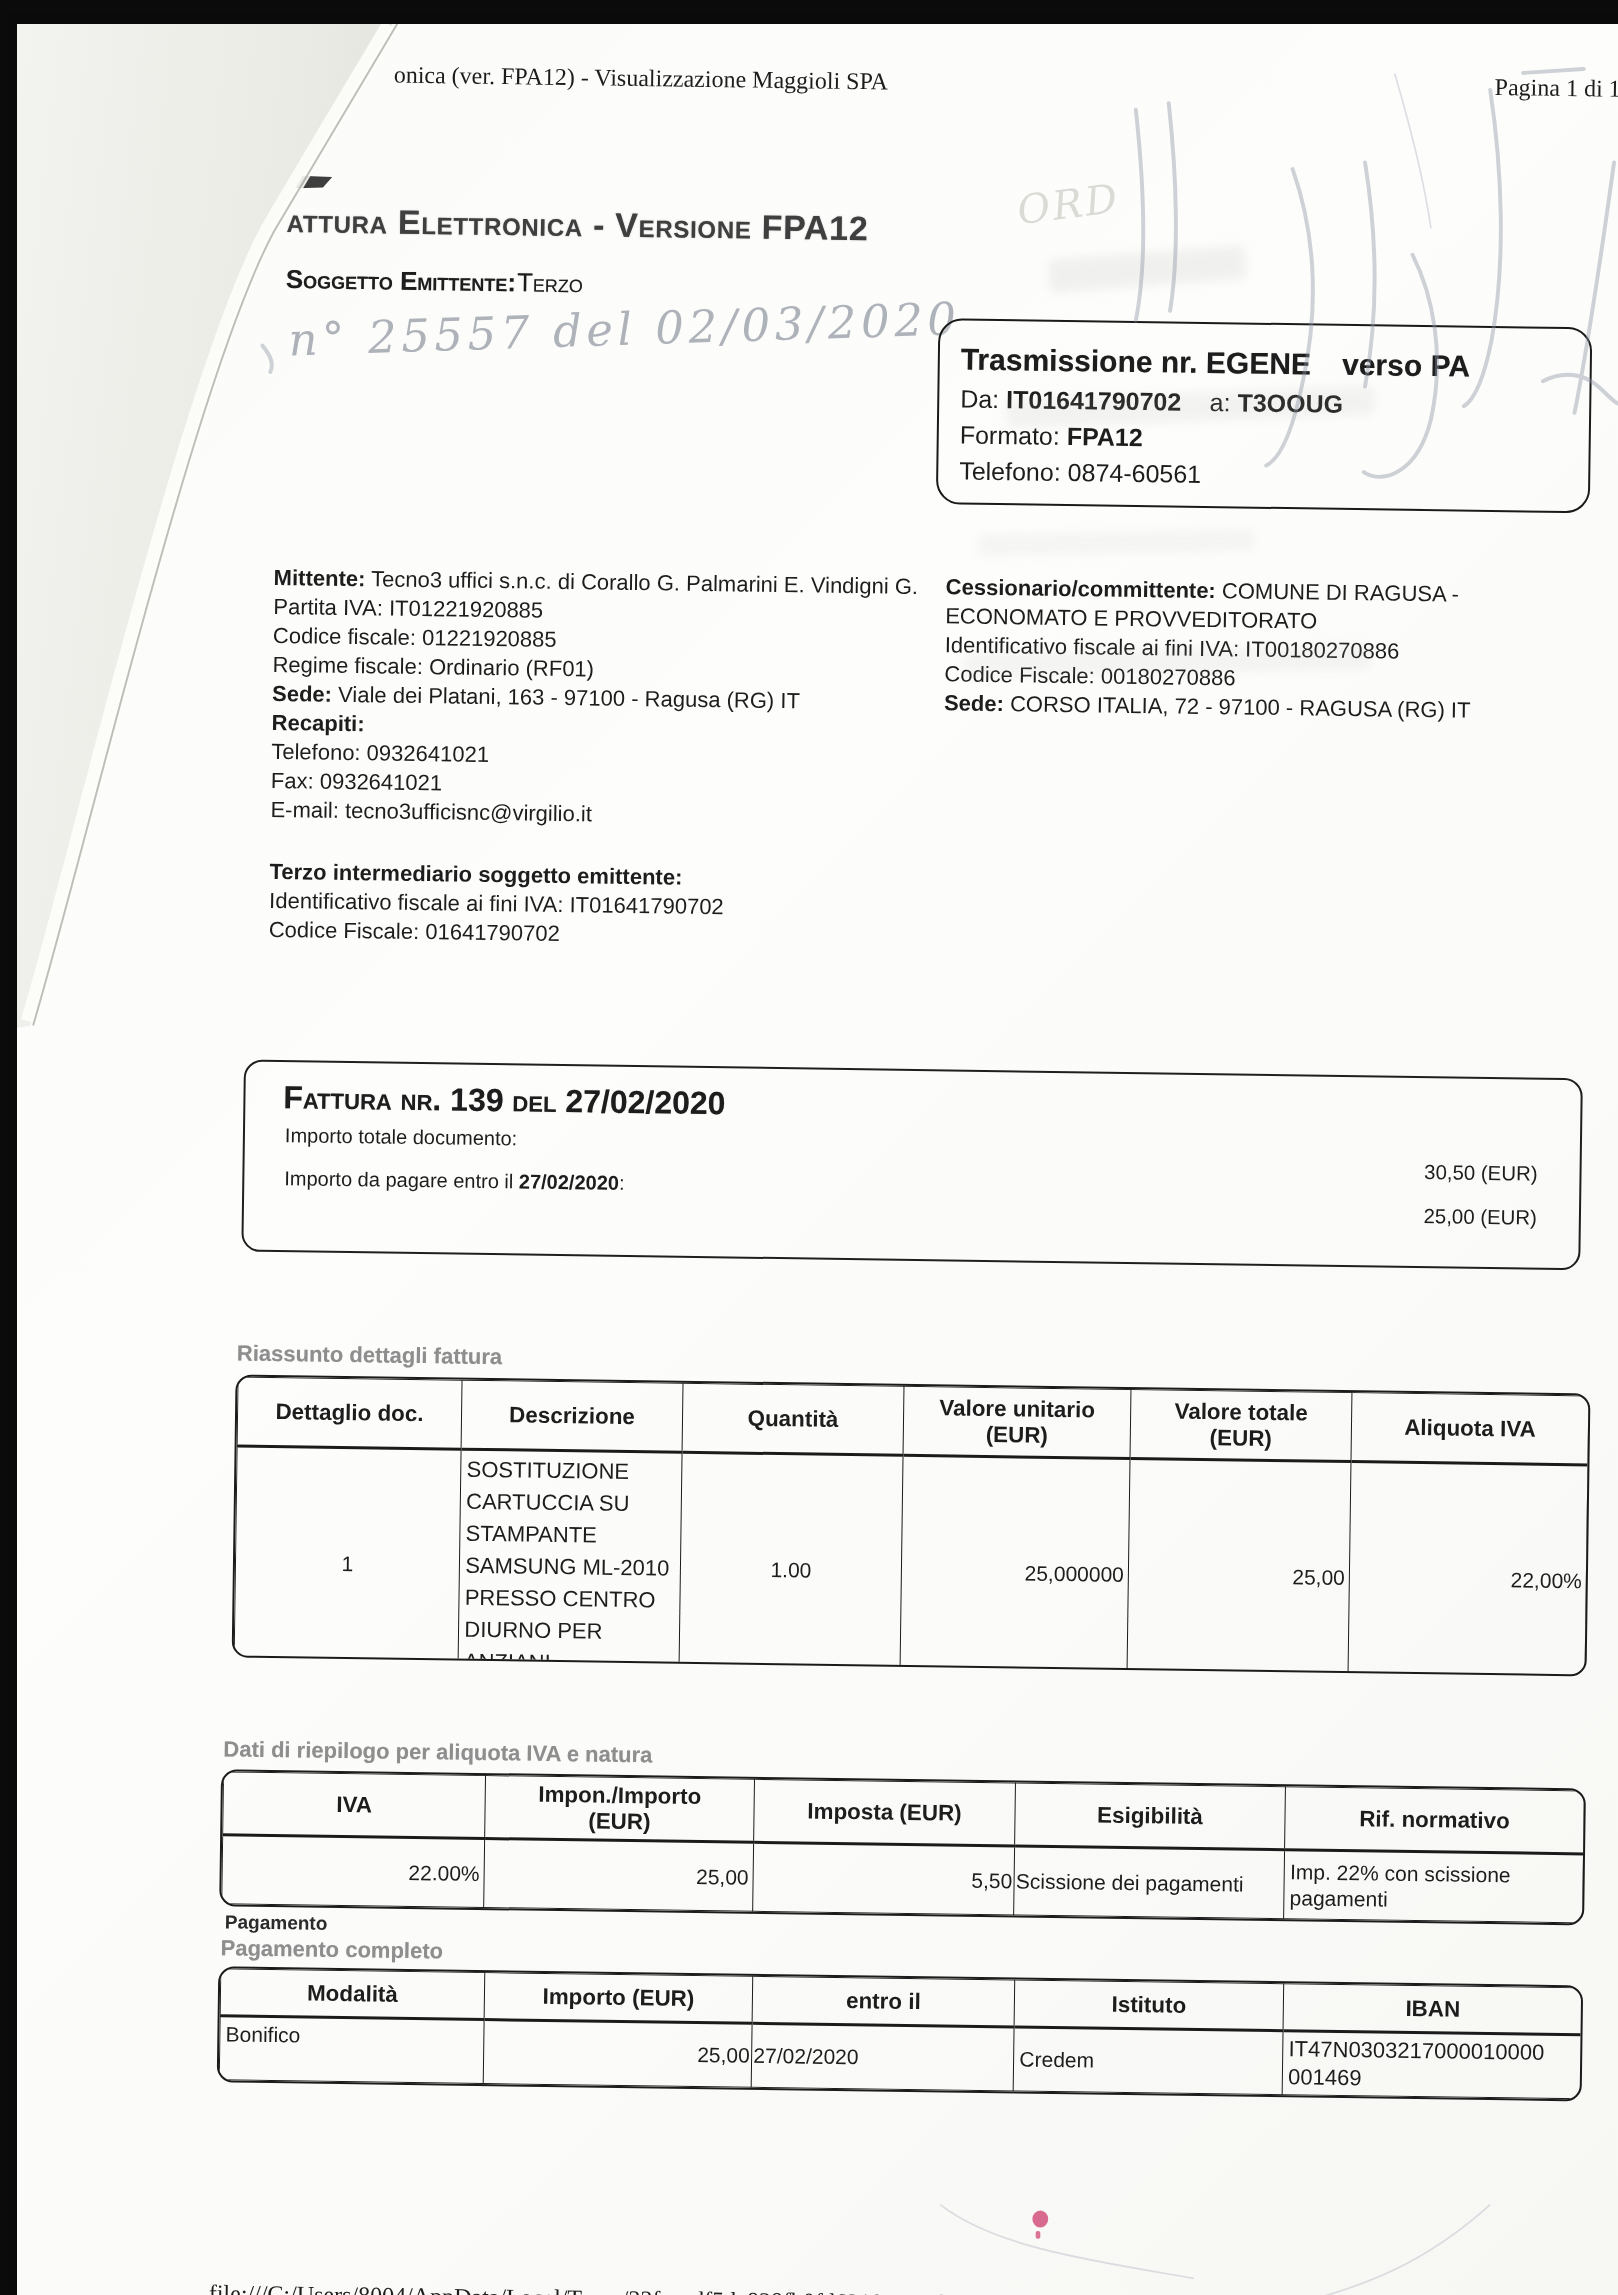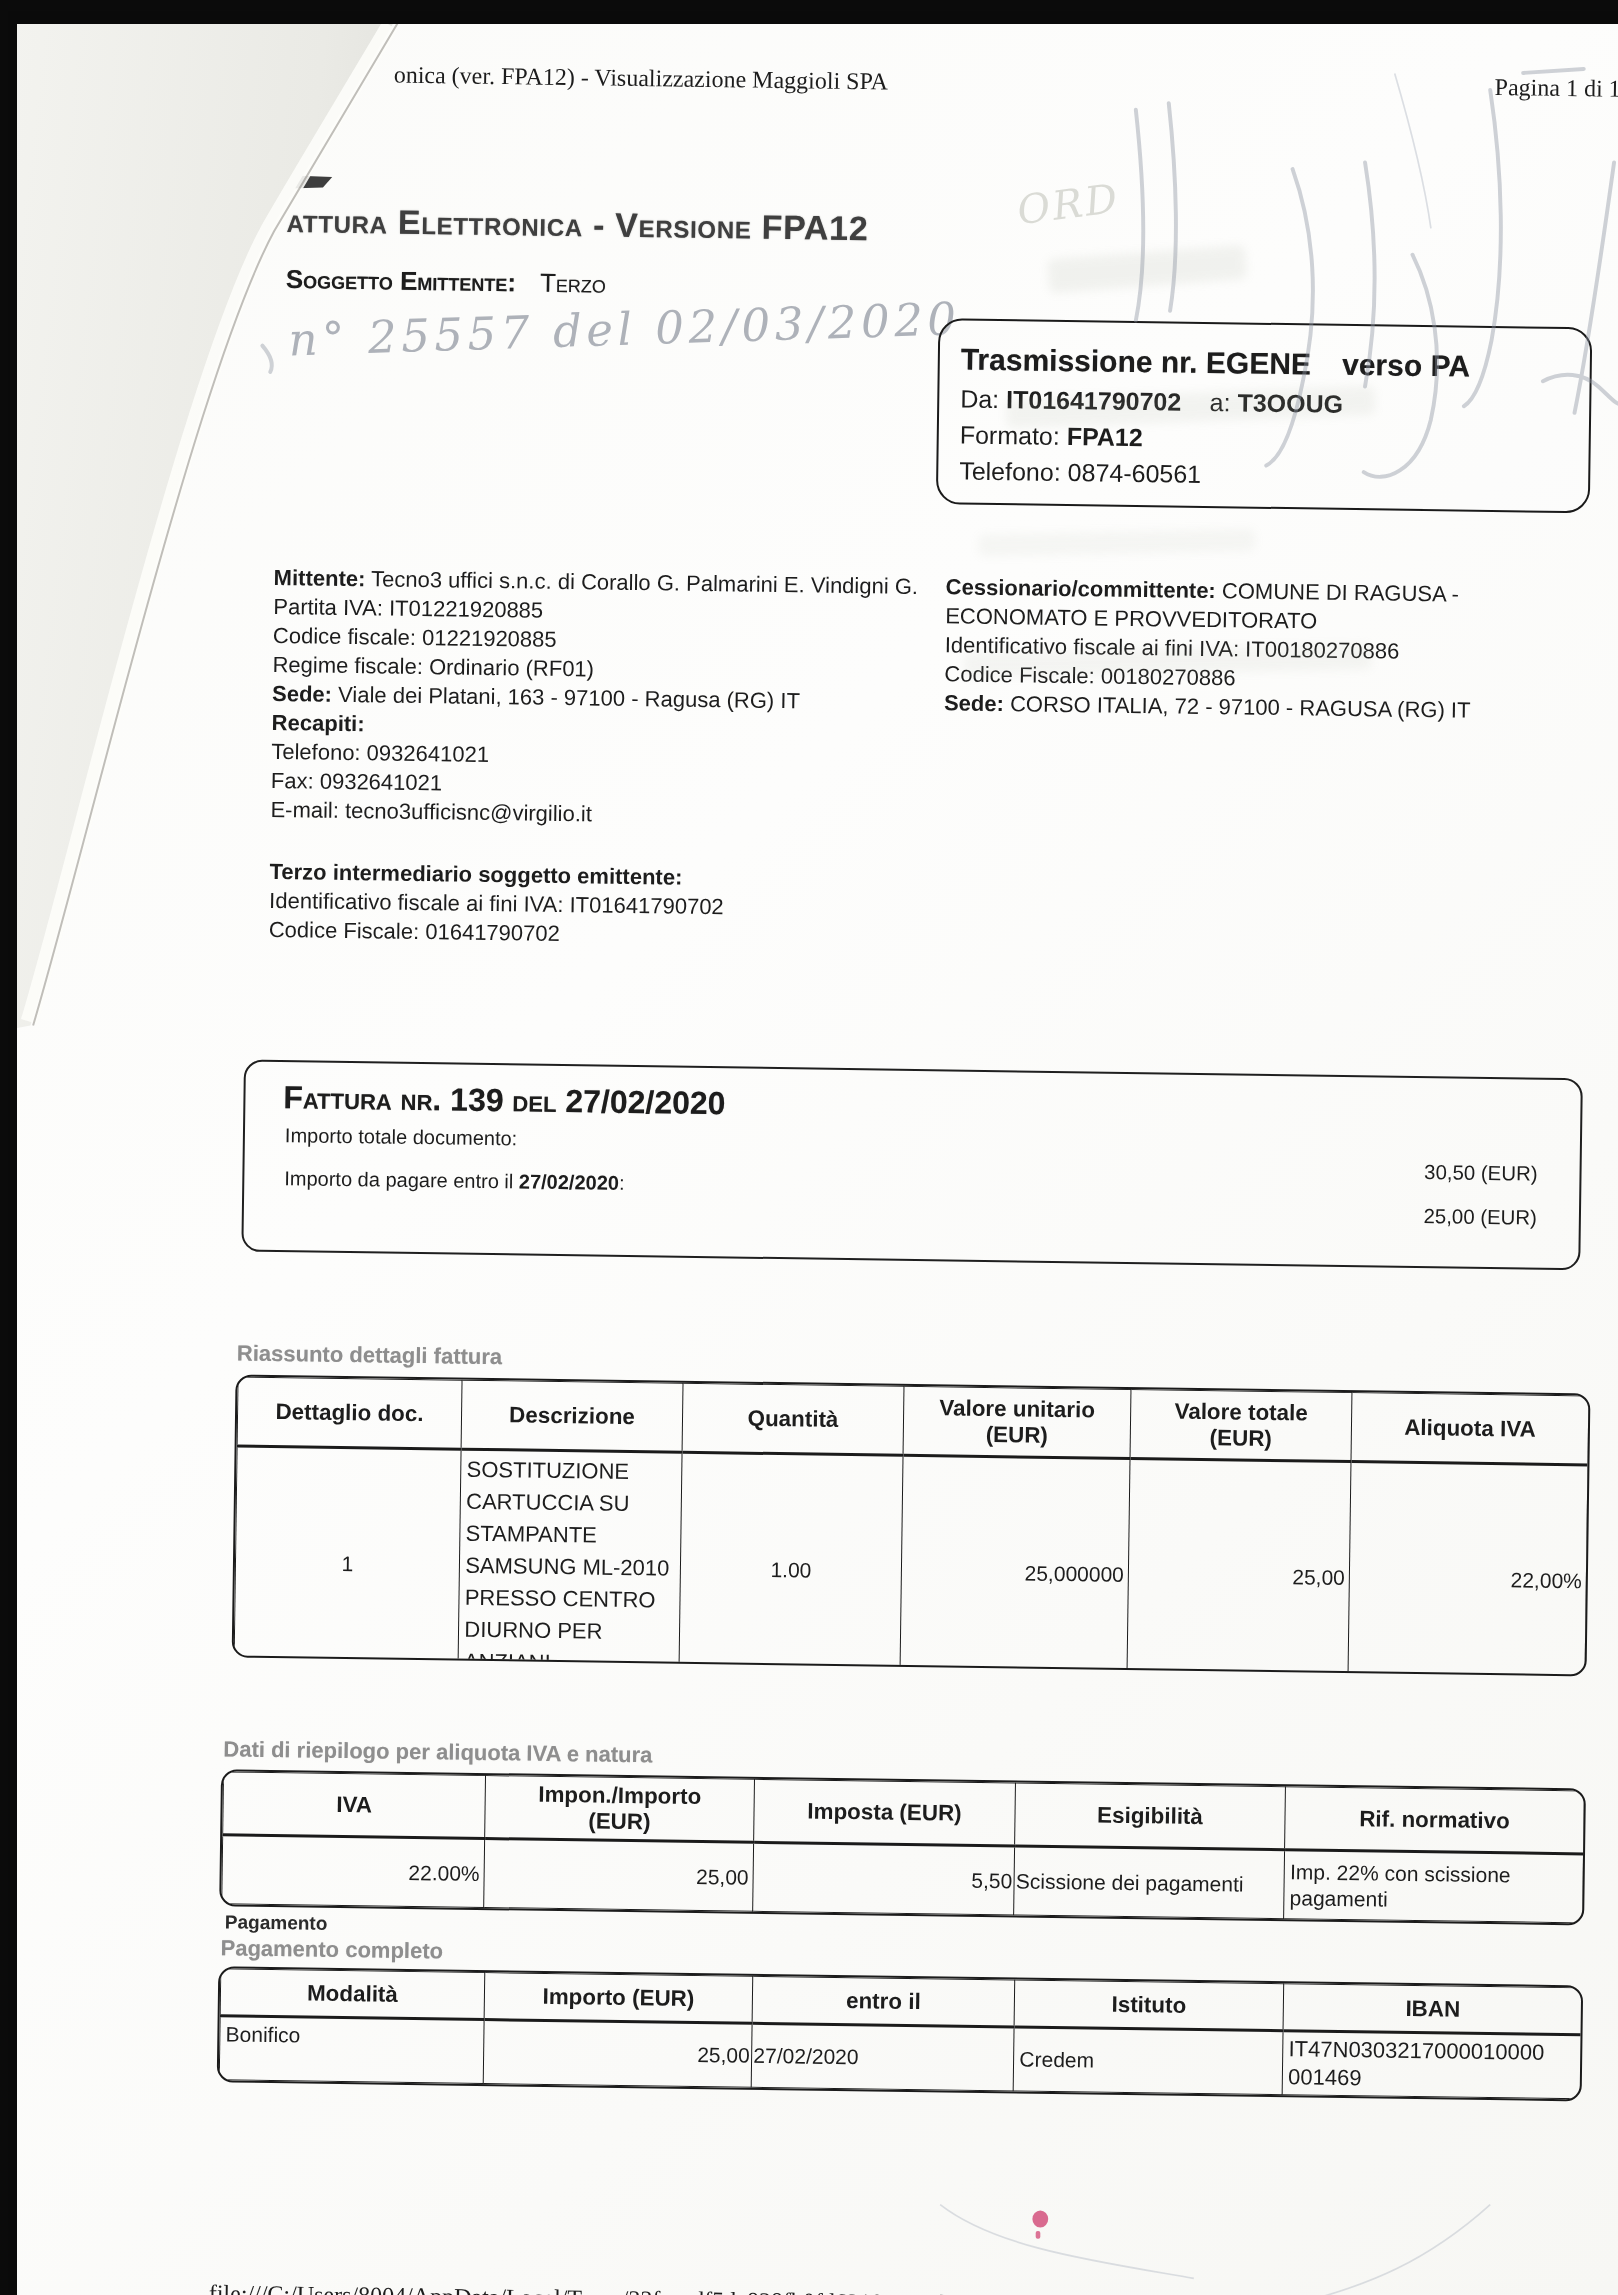--- a/index.html
+++ b/index.html
@@ -24,21 +24,21 @@
   .b{font-weight:bold;}
   .pre{white-space:pre-line;}
   .soft{text-shadow:0 0 0.7px rgba(30,30,30,.45);}
   .graytitle{color:#8e8e8e;font-weight:bold;font-size:22px;text-shadow:0 0 0.7px rgba(142,142,142,.4);}
 
   .hdr-left{left:371px;top:49px;font-size:24px;}
   .hdr-right{left:1472px;top:46px;font-size:24px;}
 
   .main-title{left:266px;top:190px;font-size:34px;font-weight:bold;color:#3f3f3f;letter-spacing:0.7px;text-shadow:0 0 1.3px rgba(60,60,60,.5);}
   .subject{left:266px;top:253px;font-size:26px;}
-  .subject .val{font-weight:normal;margin-left:24px;}
+  .subject .val{font-weight:normal;margin-left:1px;}
 
   .hand-note{
     left:269px;top:287px;font-size:45px;letter-spacing:4.6px;
     font-style:italic;font-family:"DejaVu Serif","Liberation Serif",serif;
     color:rgba(122,128,141,.60);transform:rotate(-2.6deg);
   }
   .ghost-ord{
     left:996px;top:159px;font-size:40px;font-style:italic;
     font-family:"DejaVu Serif",serif;color:rgba(148,153,136,.33);
     transform:rotate(-8deg);letter-spacing:2.6px;

